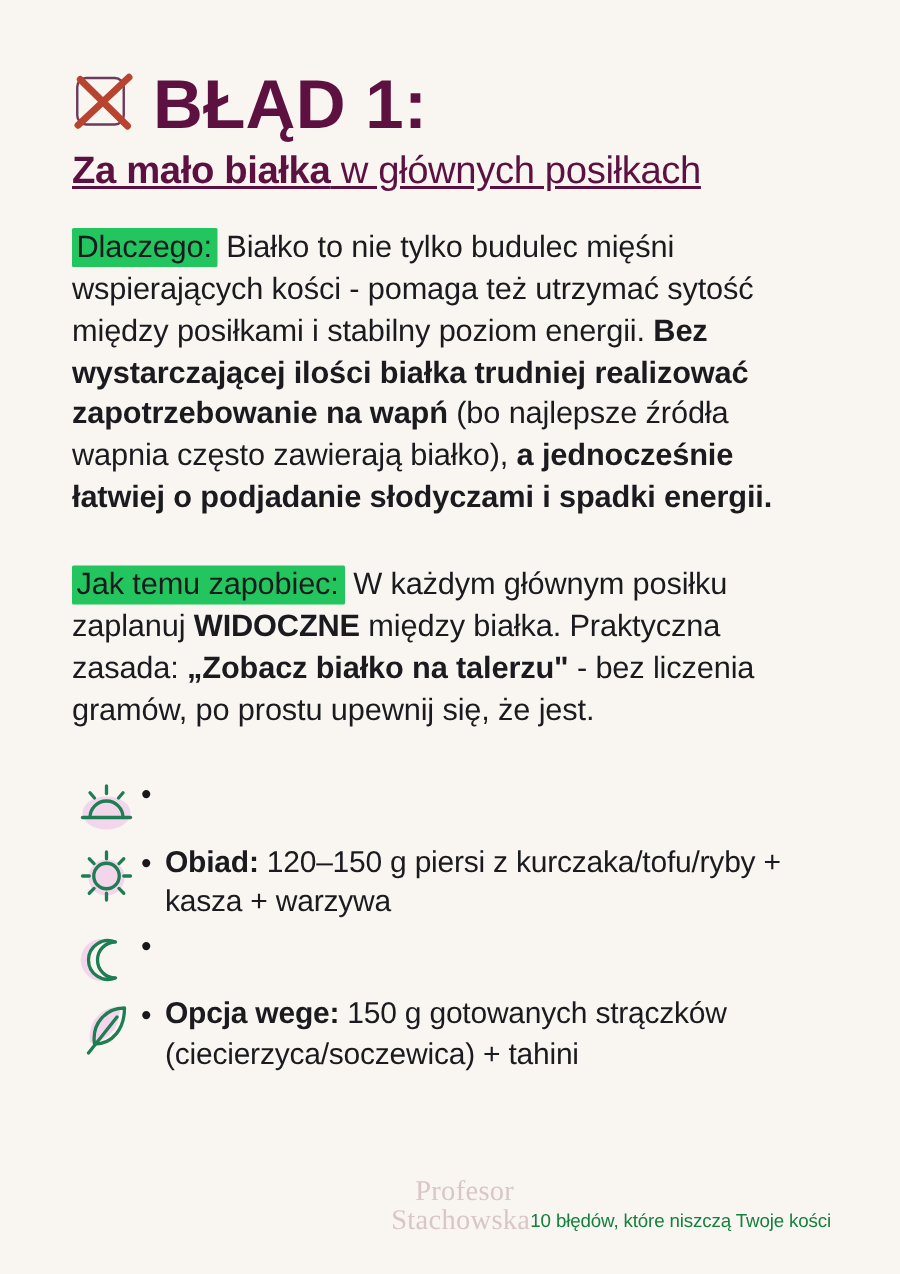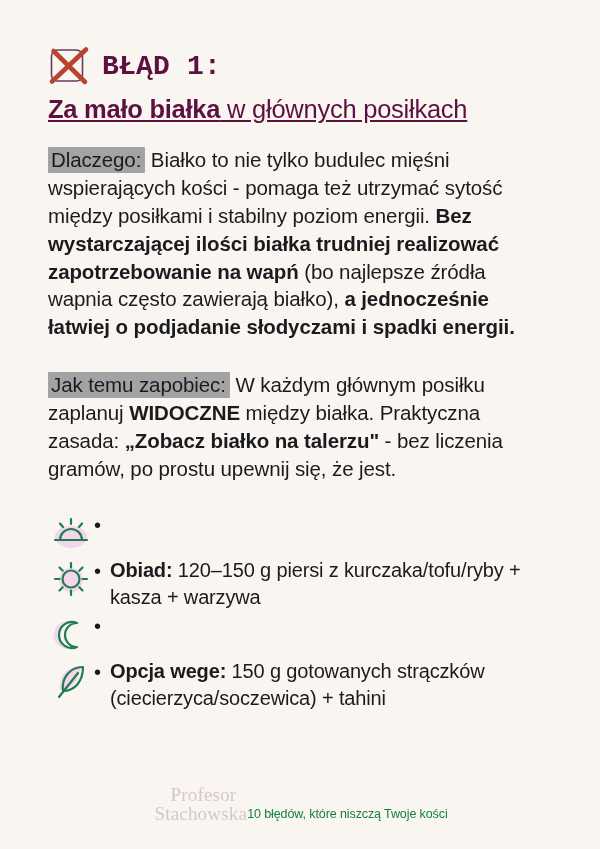--- a/index.html
+++ b/index.html
@@ -35,23 +35,23 @@
 
   .x-icon {
     width: 42px;
     height: 42px;
     flex: 0 0 42px;
     position: relative;
     display: block;
   }
 
   .title-eyebrow {
-    font-family: Liberation Mono, monospace;
+    font-family: Liberation Sans, sans-serif;
     font-weight: bold;
-    font-size: 28px;
+    font-size: 46px;
     line-height: 1.02;
     letter-spacing: 0.2px;
     color: #5D1140;
     white-space: nowrap;
   }
 
   .subtitle {
     font-size: 25.5px;
     line-height: 1.18;
     color: #5D1140;
@@ -70,21 +70,21 @@
     line-height: 1.36;
     color: #1B1B1F;
     letter-spacing: -0.1px;
     margin: 0;
   }
 
   .para-1 { margin-top: 22px; }
   .para-2 { margin-top: 30px; }
 
   .hl {
-    background: #a3a3a3;
+    background: #22c55e;
     padding: 1px 4px 2px 3px;
     border-radius: 1px;
     font-weight: normal;
     color: #1B1B1F;
   }
 
   
   .meal-list {
     margin: 28px 0 0 0;
     padding: 0;
@@ -127,21 +127,21 @@
   }
 
   
   .footer {
     position: absolute;
     left: 48px;
     right: 46px;
     bottom: 26px;
     display: flex;
     align-items: flex-end;
-    justify-content: center;
+    justify-content: flex-end;
   }
 
   .brand {
     font-family: "Liberation Serif", serif;
     color: #D8C7C5;
     line-height: 1.0;
     letter-spacing: 0.2px;
   }
   .brand-line-1 {
     font-size: 19px;

